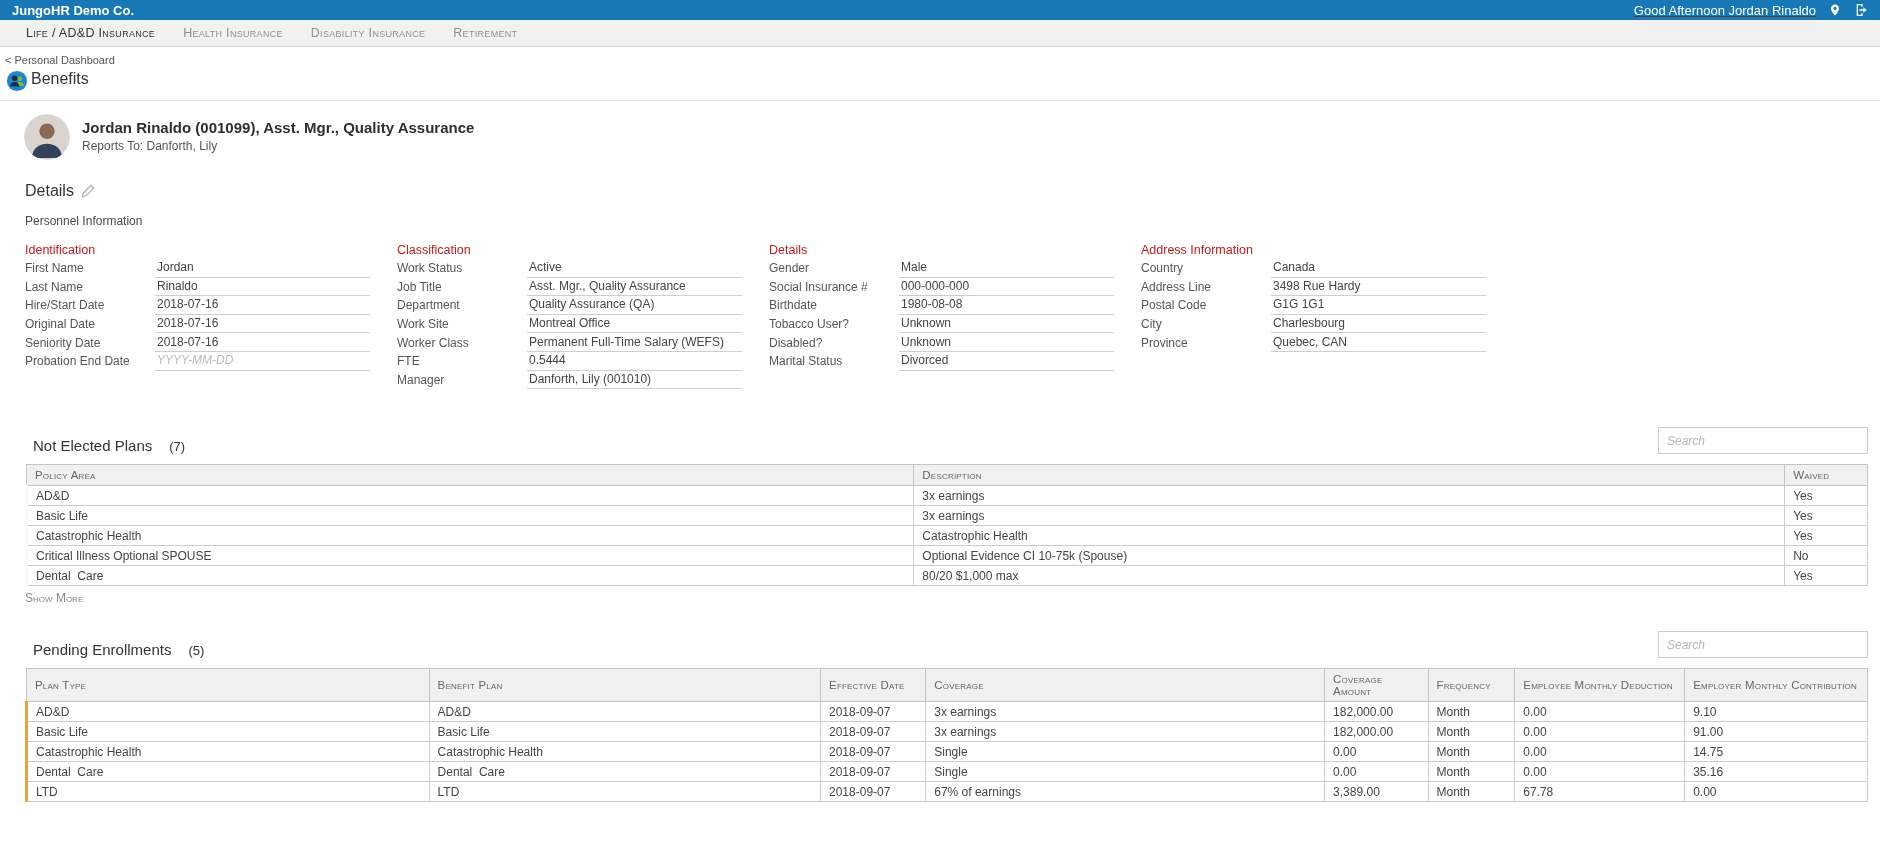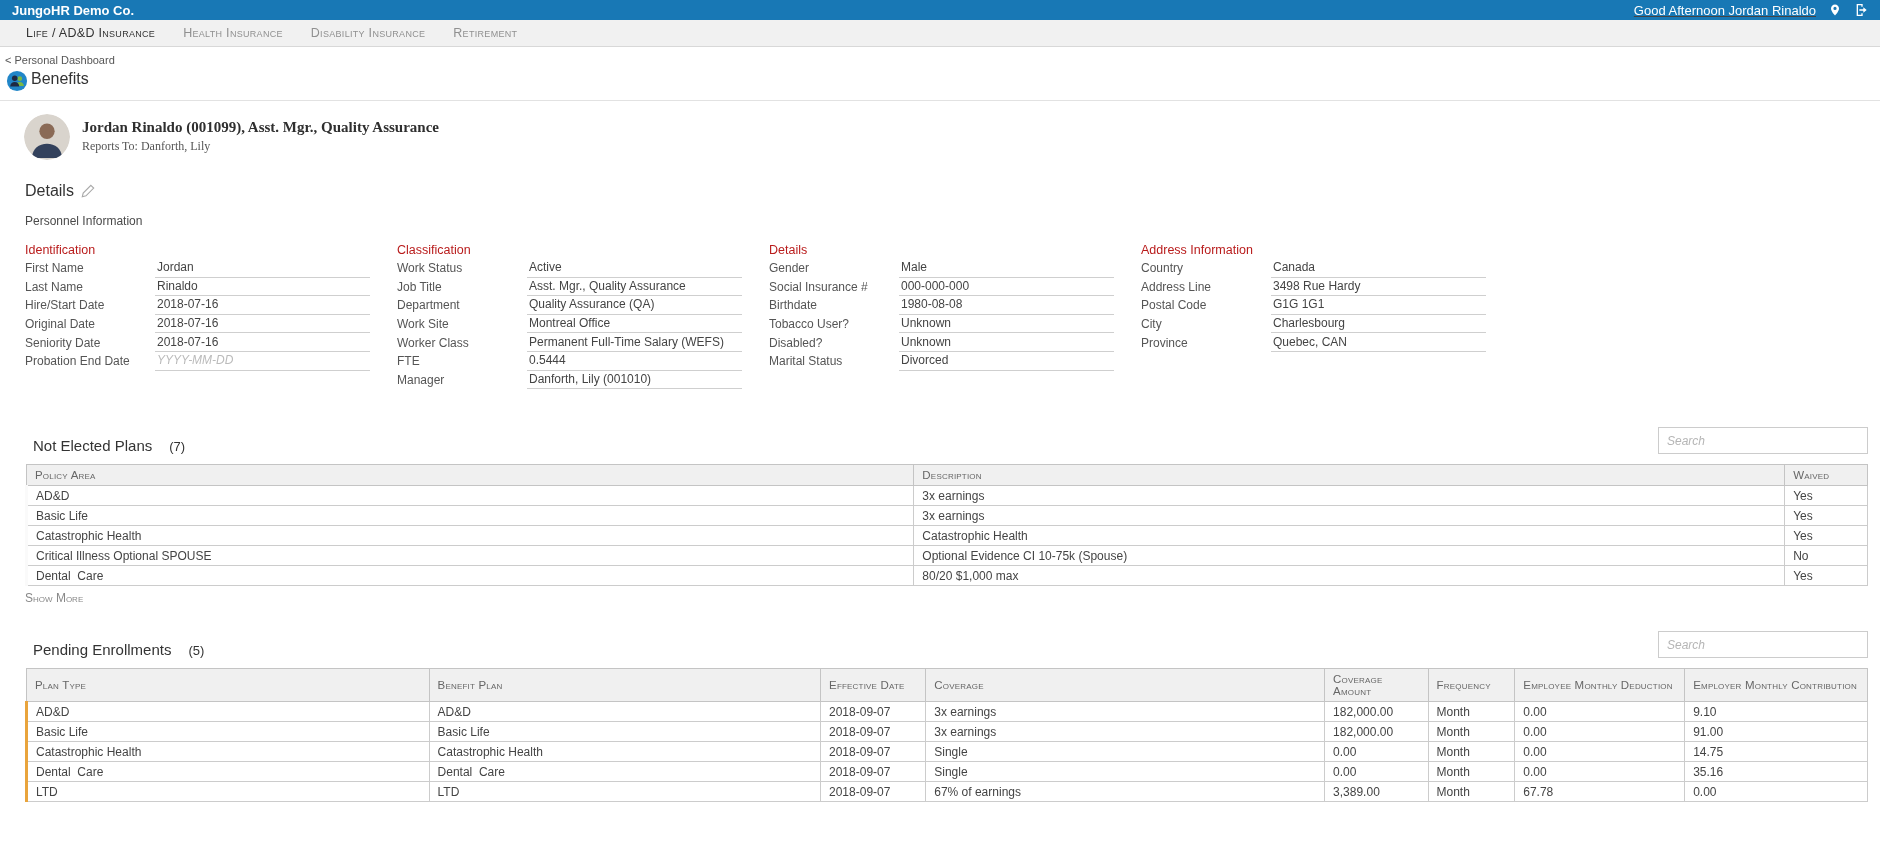--- a/index.html
+++ b/index.html
@@ -20,21 +20,21 @@
   .tab { font-variant:small-caps; font-size:12.5px; letter-spacing:.3px; color:#909090;
     padding:0 14px; cursor:pointer; height:100%; display:flex; align-items:center; }
   .tab.active { color:#333; }
 
   
   .breadcrumb { padding:7px 0 0 5px; font-size:11px; color:#555; cursor:pointer; width:max-content; }
   .pagetitle-row { display:flex; align-items:flex-start; gap:3px; padding:4px 0 8px 6px; }
   .pagetitle { font-size:16px; color:#333; }
 
   
-  .employee { border-top:1px solid #e2e2e2; padding:13px 0 0 24px; display:flex; gap:12px;font-family:Liberation Serif, serif; }
+  .employee { border-top:1px solid #e2e2e2; padding:13px 0 0 24px; display:flex; gap:12px; }
   .avatar { width:46px; height:46px; border-radius:50%; overflow:hidden; flex:0 0 auto; }
   .emp-name { font-size:15px; font-weight:700; color:#2f2f2f; padding-top:5px; }
   .emp-reports { font-size:12px; color:#555; margin-top:3px; }
 
   
   .details-head { display:flex; align-items:center; gap:7px; margin:22px 0 0 25px; }
   .details-title { font-size:16px; color:#333; }
   .personnel-sub { margin:14px 0 0 25px; font-size:12px; color:#4a4a4a; }
   .details-grid { display:grid; grid-template-columns:repeat(4,345px); column-gap:27px;
     margin:12px 0 0 25px; }

